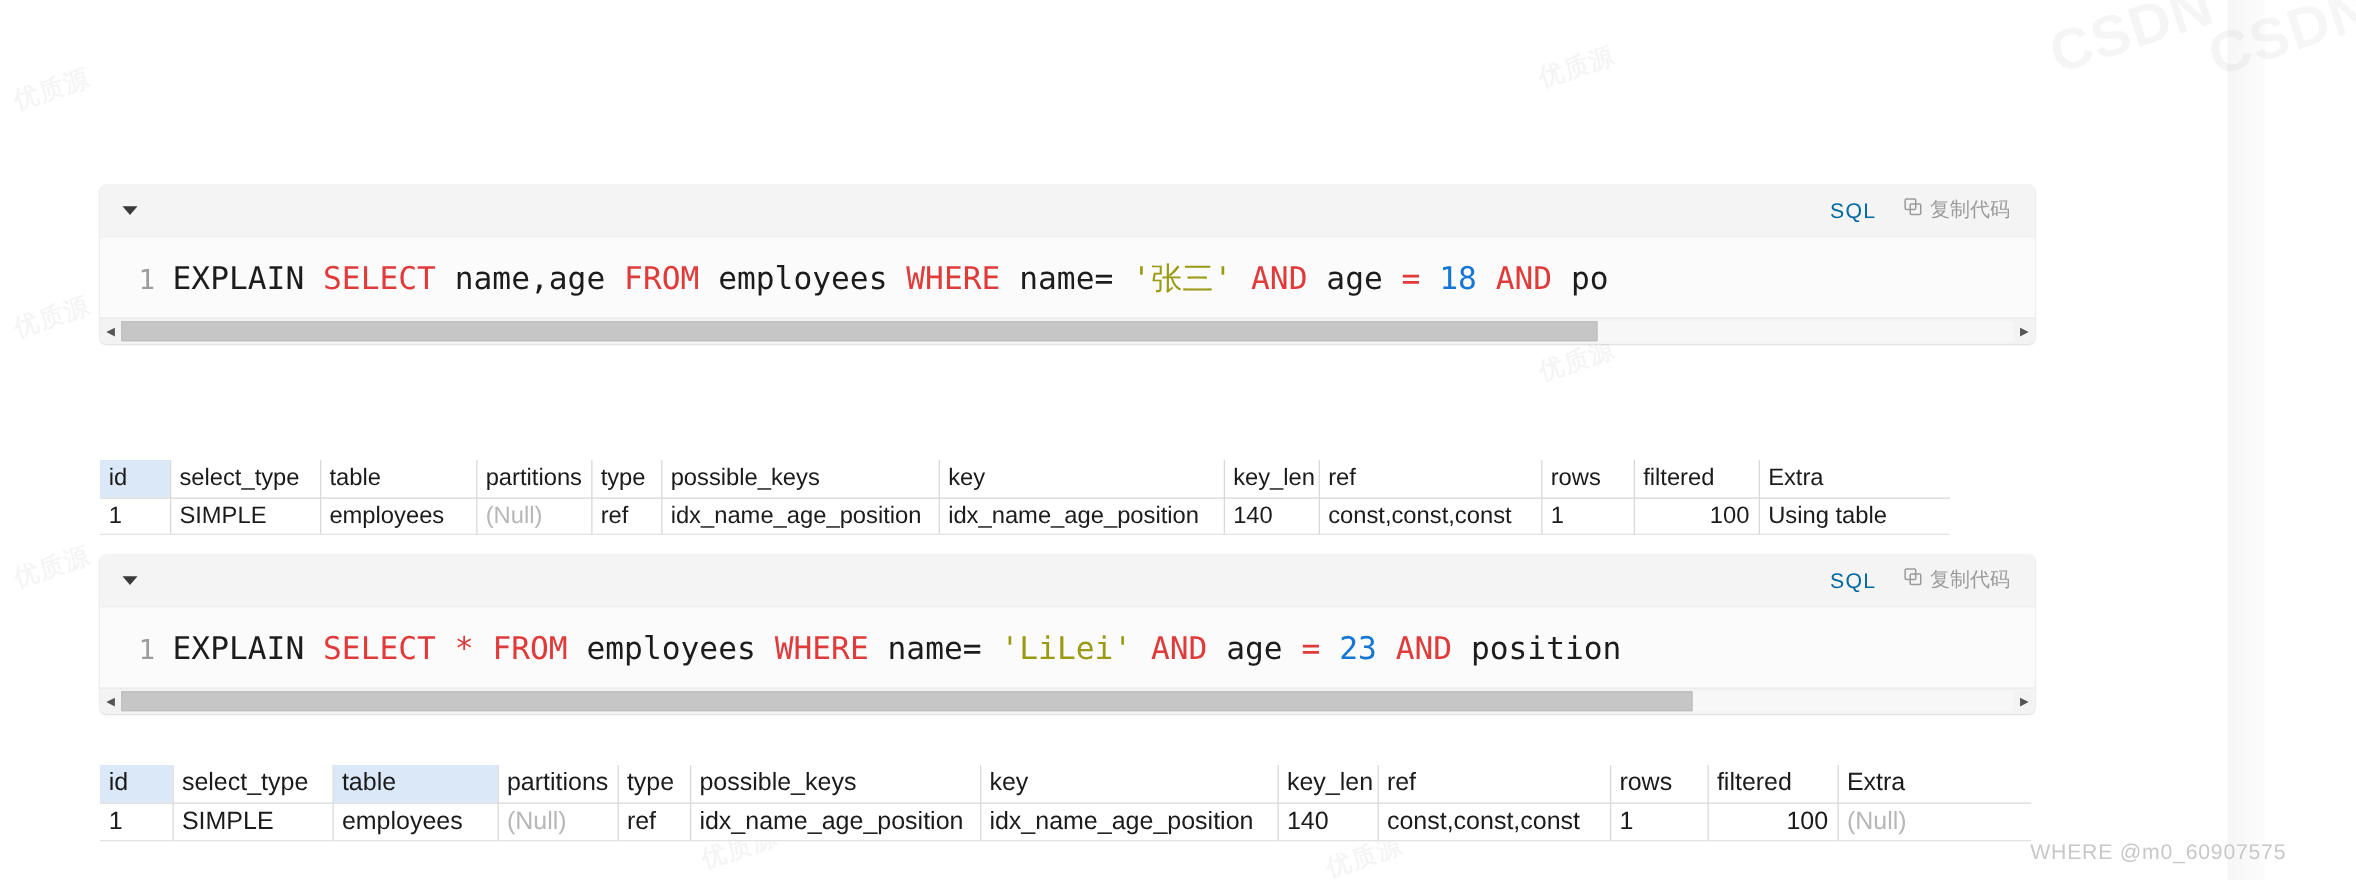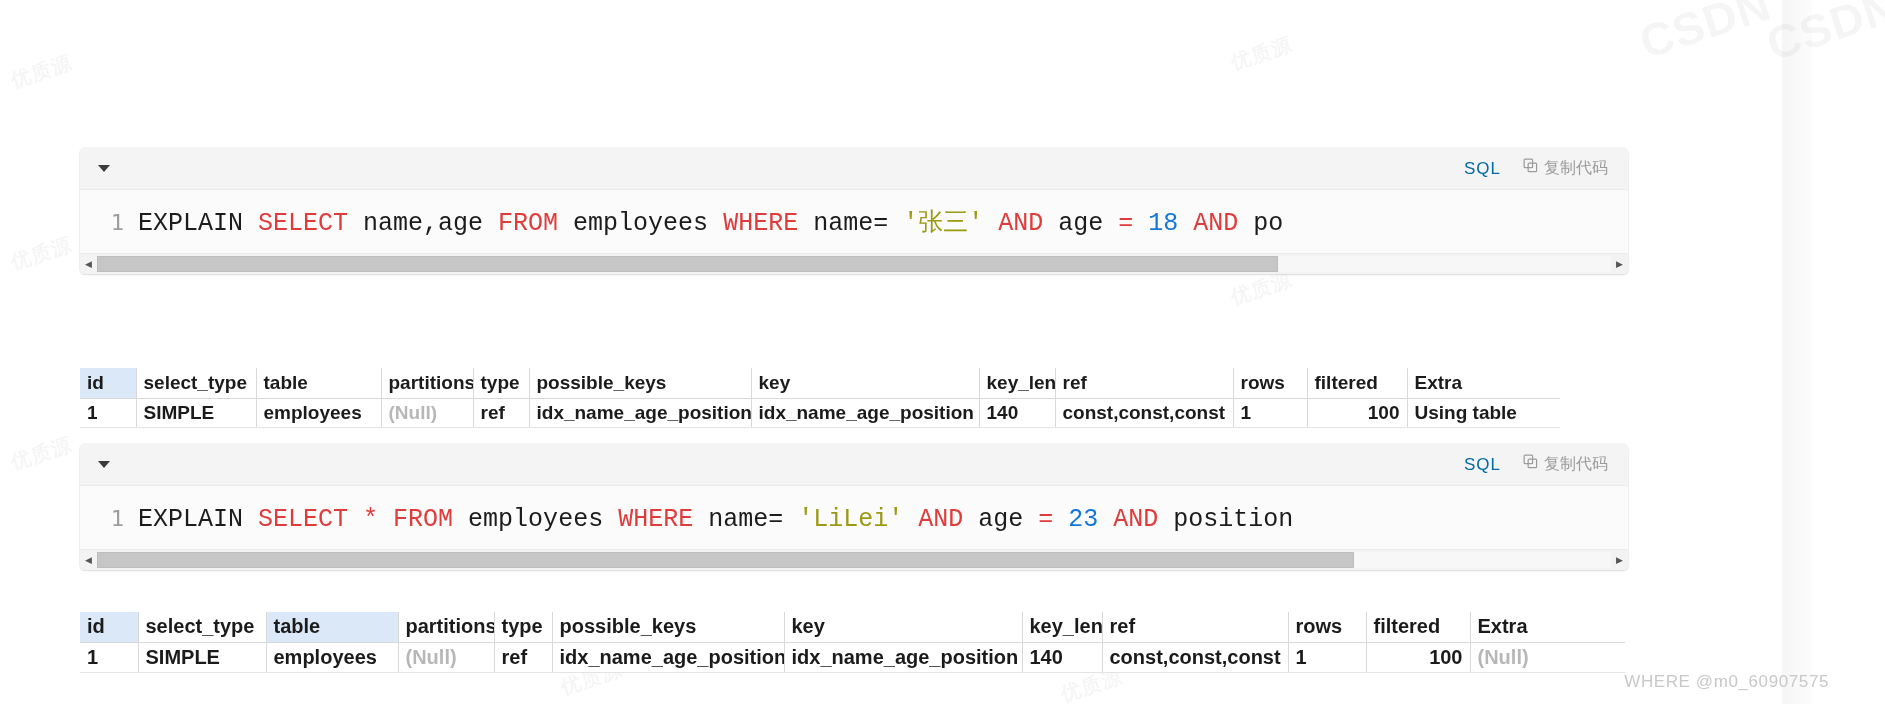--- a/index.html
+++ b/index.html
@@ -116,21 +116,21 @@
   }
   .ln {
     width: 44px;
     min-width: 44px;
     text-align: right;
     color: #9c9c9c;
     font-size: 22px;
     padding-right: 14px;
     box-sizing: content-box;
   }
-  .code-text { color: #1c1c1c; font-family: Liberation Mono, monospace; }
+  .code-text { color: #1c1c1c; }
   .kw   { color: #e03b3b; }
   .str  { color: #9a9a14; }
   .num  { color: #1477d6; }
   .op   { color: #e03b3b; }
 
   
   .hscroll {
     height: 20px;
     background: #f3f3f3;
     border-top: 1px solid #ececec;
@@ -170,21 +170,21 @@
     border-collapse: collapse;
     font-size: 19px;
     color: #1b1b1b;
     background: #fff;
     table-layout: fixed;
   }
   .res-table th, .res-table td {
     border-right: 1px solid #d8d8d8;
     padding: 3px 7px;
     text-align: left;
-    font-weight: 700;
+    font-weight: 400;
     white-space: nowrap;
     overflow: hidden;
     box-sizing: border-box;
     margin-left: 22px;
   }
   .res-table thead th {
     border-bottom: 1px solid #d8d8d8;
     background: #ffffff;
     height: 30px;
     vertical-align: middle;

